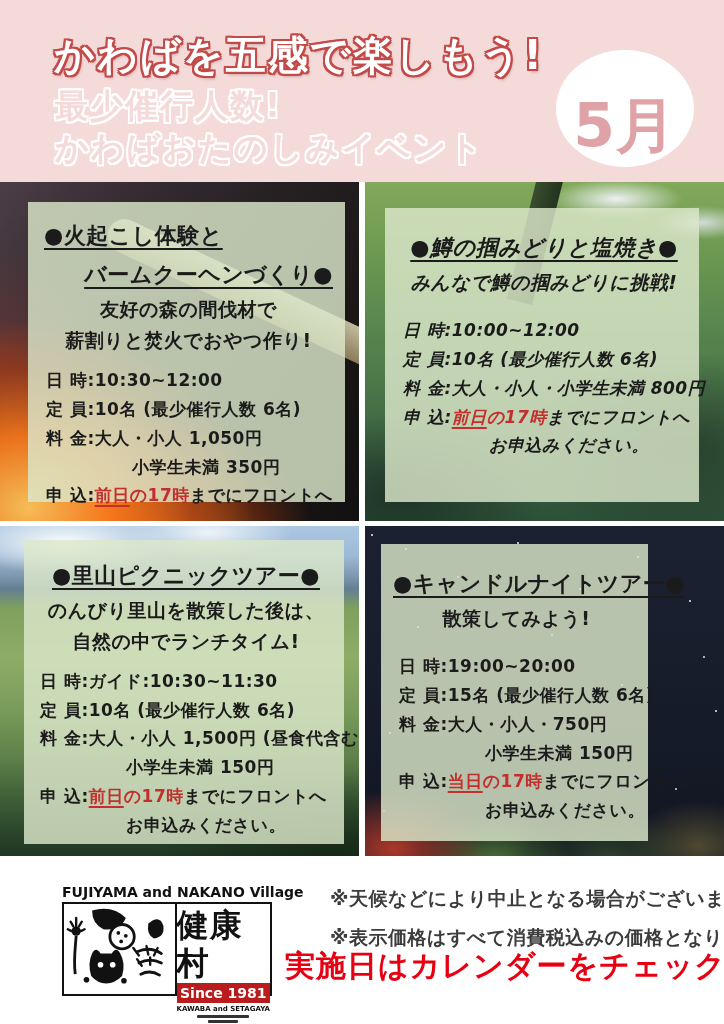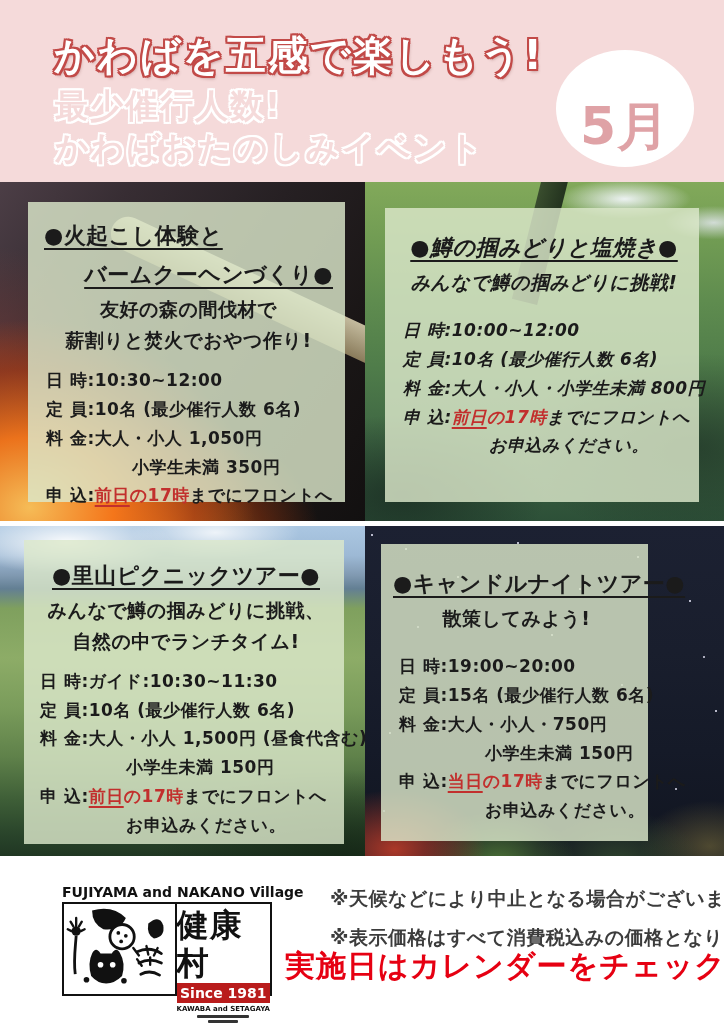--- a/index.html
+++ b/index.html
@@ -10,24 +10,24 @@
   .header{position:absolute;left:0;top:0;width:724px;height:182px;background:#f5dada;}
   .main-title{position:absolute;left:54px;top:28px;font-size:40px;font-weight:700;color:#fff;letter-spacing:2px;
     text-shadow:-2px -2px 0 #c24a48,2px -2px 0 #c24a48,-2px 2px 0 #c24a48,2px 2px 0 #c24a48,
                 -2px 0 0 #c24a48,2px 0 0 #c24a48,0 -2px 0 #c24a48,0 2px 0 #c24a48,2px 3px 3px rgba(120,60,60,.35);}
   .sub{position:absolute;left:55px;font-size:33px;font-weight:700;color:#f5dada;letter-spacing:2px;
     text-shadow:-1.7px -1.7px 0 #fff,1.7px -1.7px 0 #fff,-1.7px 1.7px 0 #fff,1.7px 1.7px 0 #fff,
                 -1.7px 0 0 #fff,1.7px 0 0 #fff,0 -1.7px 0 #fff,0 1.7px 0 #fff;}
   .sub1{top:84px;} .sub2{top:126px;}
   .month-badge{position:absolute;left:556px;top:50px;width:138px;height:117px;background:#fff;border-radius:50%;
     display:flex;align-items:center;justify-content:center;}
-  .month-badge span{font-size:52px;font-weight:700;color:#dfa2a6;letter-spacing:1px;margin-top:36px;}
-
-  
-  .panel{position:absolute;overflow:hidden;background:#fef9c3;padding-left:12px;}
+  .month-badge span{font-size:60px;font-weight:700;color:#dfa2a6;letter-spacing:1px;margin-top:36px;}
+
+  
+  .panel{position:absolute;overflow:hidden;background:#fef9c3;}
   .p1{left:0;top:182px;width:359px;height:339px;}
   .p2{left:365px;top:182px;width:359px;height:339px;font-style:italic;}
   .p3{left:0;top:526px;width:359px;height:330px;}
   .p4{left:365px;top:526px;width:359px;height:330px;}
   .photo{position:absolute;inset:0;}
 
   .photo-fire{background:
     radial-gradient(ellipse 300px 250px at 8% 96%, rgba(255,196,90,.95) 0%, rgba(255,122,26,.9) 28%, rgba(190,62,14,.55) 55%, rgba(0,0,0,0) 75%),
     radial-gradient(ellipse 220px 170px at 42% 106%, rgba(255,150,45,.75) 0%, rgba(160,55,12,.45) 50%, rgba(0,0,0,0) 75%),
     radial-gradient(ellipse 190px 150px at -2% 50%, rgba(125,60,55,.55), rgba(0,0,0,0) 70%),
@@ -142,21 +142,21 @@
         <div class="detail"><span>申 込:</span><span class="red u-red">前日</span><span class="red">の17時</span><span>までにフロントへ</span></div>
         <div class="detail indent">お申込みください。</div>
       </div>
     </div>
   </div>
 
   <div class="panel p3">
     <div class="photo photo-aerial"></div>
     <div class="overlay">
       <div class="ptitle t-center"><span class="u">●里山ピクニックツアー●</span></div>
-      <div class="desc">みんなで鱒の掴みどりに挑戦、</div>
+      <div class="desc">のんびり里山を散策した後は、</div>
       <div class="desc">自然の中でランチタイム!</div>
       <div class="details">
         <div class="detail"><span>日 時:</span><span>ガイド:10:30~11:30</span></div>
         <div class="detail"><span>定 員:</span><span>10名 (最少催行人数 6名)</span></div>
         <div class="detail"><span>料 金:</span><span>大人・小人 1,500円 (昼食代含む)</span></div>
         <div class="detail indent">小学生未満 150円</div>
         <div class="detail"><span>申 込:</span><span class="red u-red">前日</span><span class="red">の17時</span><span>までにフロントへ</span></div>
         <div class="detail indent">お申込みください。</div>
       </div>
     </div>

